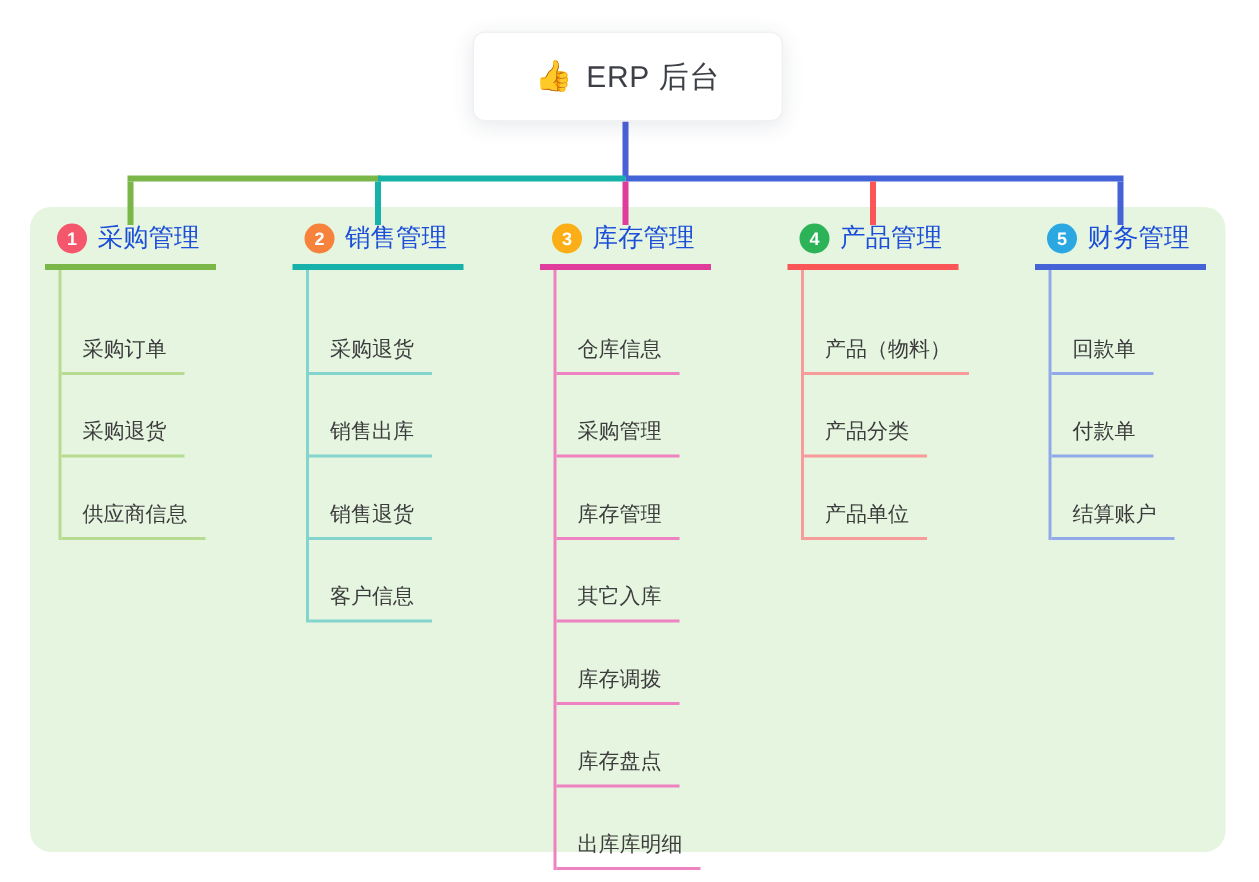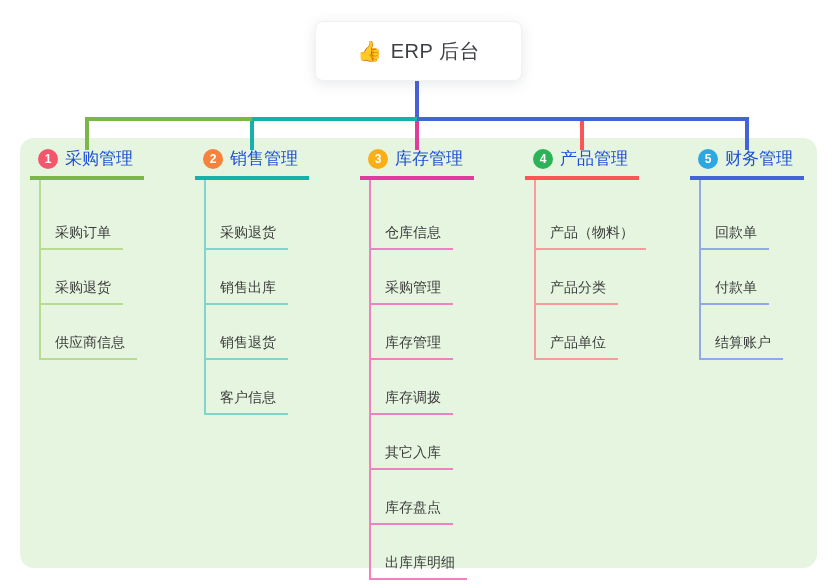--- a/index.html
+++ b/index.html
@@ -143,24 +143,24 @@
       <div class="item">
           <span>仓库信息</span>
         </div>
       <div class="item">
           <span>采购管理</span>
         </div>
       <div class="item">
           <span>库存管理</span>
         </div>
       <div class="item">
+          <span>其它入库</span>
+        </div>
+      <div class="item">
           <span>库存调拨</span>
-        </div>
-      <div class="item">
-          <span>其它入库</span>
         </div>
       <div class="item">
           <span>库存盘点</span>
         </div>
       <div class="item">
           <span>出库库明细</span>
         </div>
     </div>
   </div>
 

